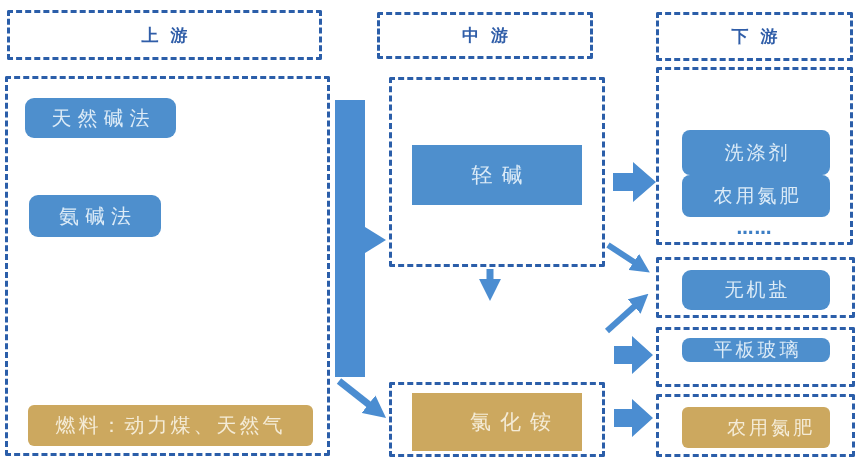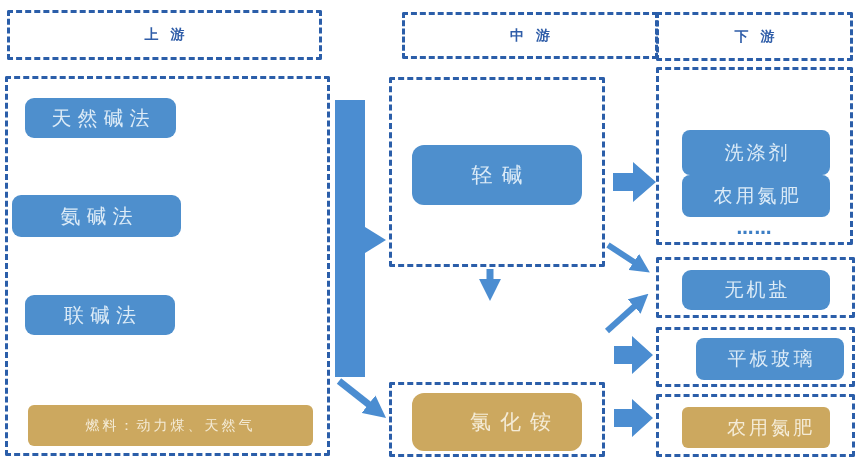--- a/index.html
+++ b/index.html
@@ -5,72 +5,69 @@
   :root{
     --blue:#4e8fcd; --lightblue:#a5d2ee; --gold:#cca85f;
     --border:#2b5ea9; --headertext:#2f5da8; --btntext:#dcebf7;
     --darktext:#4f4f50; --goldtext:#f4ebd6; --arrow:#4b8dd1;
   }
   *{margin:0;padding:0;box-sizing:border-box;}
   body{background:#ffffff;font-family:"DejaVu Sans","Liberation Sans",sans-serif;}
   .canvas{position:relative;width:865px;height:473px;background:#fff;overflow:hidden;}
   .dashed{position:absolute;border:3px dashed var(--border);border-radius:2px;}
   .hdr{display:flex;align-items:center;justify-content:center;
-       color:var(--headertext);font-size:14px;font-weight:bold;letter-spacing:12px;text-indent:12px;}
+       color:var(--headertext);font-size:17px;font-weight:bold;letter-spacing:12px;text-indent:12px;}
   .bluebtn{position:absolute;background:var(--blue);border-radius:9px;
        display:flex;align-items:center;justify-content:center;
        color:var(--btntext);font-size:20px;letter-spacing:6px;text-indent:6px;}
   .goldbtn{position:absolute;background:var(--gold);border-radius:9px;
        display:flex;align-items:center;justify-content:center;
        color:var(--goldtext);font-size:20px;letter-spacing:6px;text-indent:6px;padding-left:27px;}
   .matbox{position:absolute;background:var(--lightblue);border-radius:10px;
        display:flex;align-items:center;justify-content:center;
        color:var(--darktext);font-size:21px;letter-spacing:7px;text-indent:7px;}
   .fuelbox{position:absolute;background:var(--gold);border-radius:6px;
        display:flex;align-items:center;justify-content:center;
-       color:var(--goldtext);font-size:14px;letter-spacing:3px;}
+       color:var(--goldtext);font-size:20px;letter-spacing:3px;}
   .smallbtn{font-size:19px;letter-spacing:3px;text-indent:3px;border-radius:8px;}
-  .midbtn{font-size:21px;letter-spacing:9px;text-indent:9px;border-radius:12px;}
+  .midbtn{font-size:21px;letter-spacing:9px;text-indent:9px;border-radius:0;}
   .dots{position:absolute;color:#3d7ec4;font-weight:bold;font-size:17px;
        letter-spacing:1px;text-align:center;}
   svg.arrows{position:absolute;left:0;top:0;pointer-events:none;}
 </style>
 </head>
 <body>
 
 <div class="canvas">
 
   <div class="dashed hdr" style="left:7px;top:10px;width:315px;height:50px;">
     <span>上游</span>
   </div>
-  <div class="dashed hdr" style="left:402px;top:12px;width:256px;height:47px;">
+  <div class="dashed hdr" style="left:377px;top:12px;width:216px;height:47px;">
     <span>中游</span>
   </div>
   <div class="dashed hdr" style="left:656px;top:12px;width:197px;height:49px;">
     <span>下游</span>
   </div>
 
   <div class="dashed" style="left:5px;top:76px;width:325px;height:380px;">
     <div class="bluebtn" style="left:17px;top:19px;width:151px;height:40px;font-family:Liberation Mono, monospace;">
       <span>天然碱法</span>
     </div>
     <div class="matbox" style="left:28px;top:51px;width:277px;height:55px;z-index:-1;">
       <span>天然碱矿</span>
     </div>
 
-    <div class="bluebtn" style="left:4px;top:116px;width:169px;height:42px;">
+    <div class="bluebtn" style="left:21px;top:116px;width:132px;height:42px;">
       <span>氨碱法</span>
     </div>
     <div class="matbox" style="left:28px;top:152px;width:277px;height:52px;z-index:-1;">
       <span>原盐、石灰石</span>
     </div>
 
-    <div class="bluebtn" style="left:17px;top:216px;width:150px;height:40px;">
-      <span>联碱法</span>
-    </div>
     <div class="matbox" style="left:28px;top:251px;width:277px;height:53px;z-index:-1;">
       <span>原盐、合成氨</span>
     </div>
 
     <div class="fuelbox" style="left:20px;top:326px;width:285px;height:41px;">
       <span>燃料：动力煤、天然气</span>
     </div>
   </div>
 
   <div class="dashed" style="left:389px;top:77px;width:216px;height:190px;">
@@ -93,21 +90,21 @@
     </div>
     <div class="dots" style="left:0;top:148px;width:191px;">……</div>
   </div>
 
   <div class="dashed" style="left:656px;top:257px;width:199px;height:61px;">
     <div class="bluebtn smallbtn" style="left:23px;top:10px;width:148px;height:40px;border-radius:9px;">
       <span>无机盐</span>
     </div>
   </div>
   <div class="dashed" style="left:656px;top:327px;width:199px;height:60px;">
-    <div class="bluebtn smallbtn" style="left:23px;top:8px;width:148px;height:42px;margin-left:14px;">
+    <div class="bluebtn smallbtn" style="left:23px;top:8px;width:148px;height:24px;">
       <span>平板玻璃</span>
     </div>
   </div>
   <div class="dashed" style="left:656px;top:394px;width:199px;height:63px;">
     <div class="goldbtn smallbtn" style="left:23px;top:10px;width:148px;height:41px;border-radius:6px;">
       <span>农用氮肥</span>
     </div>
   </div>
 
   <svg class="arrows" width="865" height="473" viewBox="0 0 865 473">

